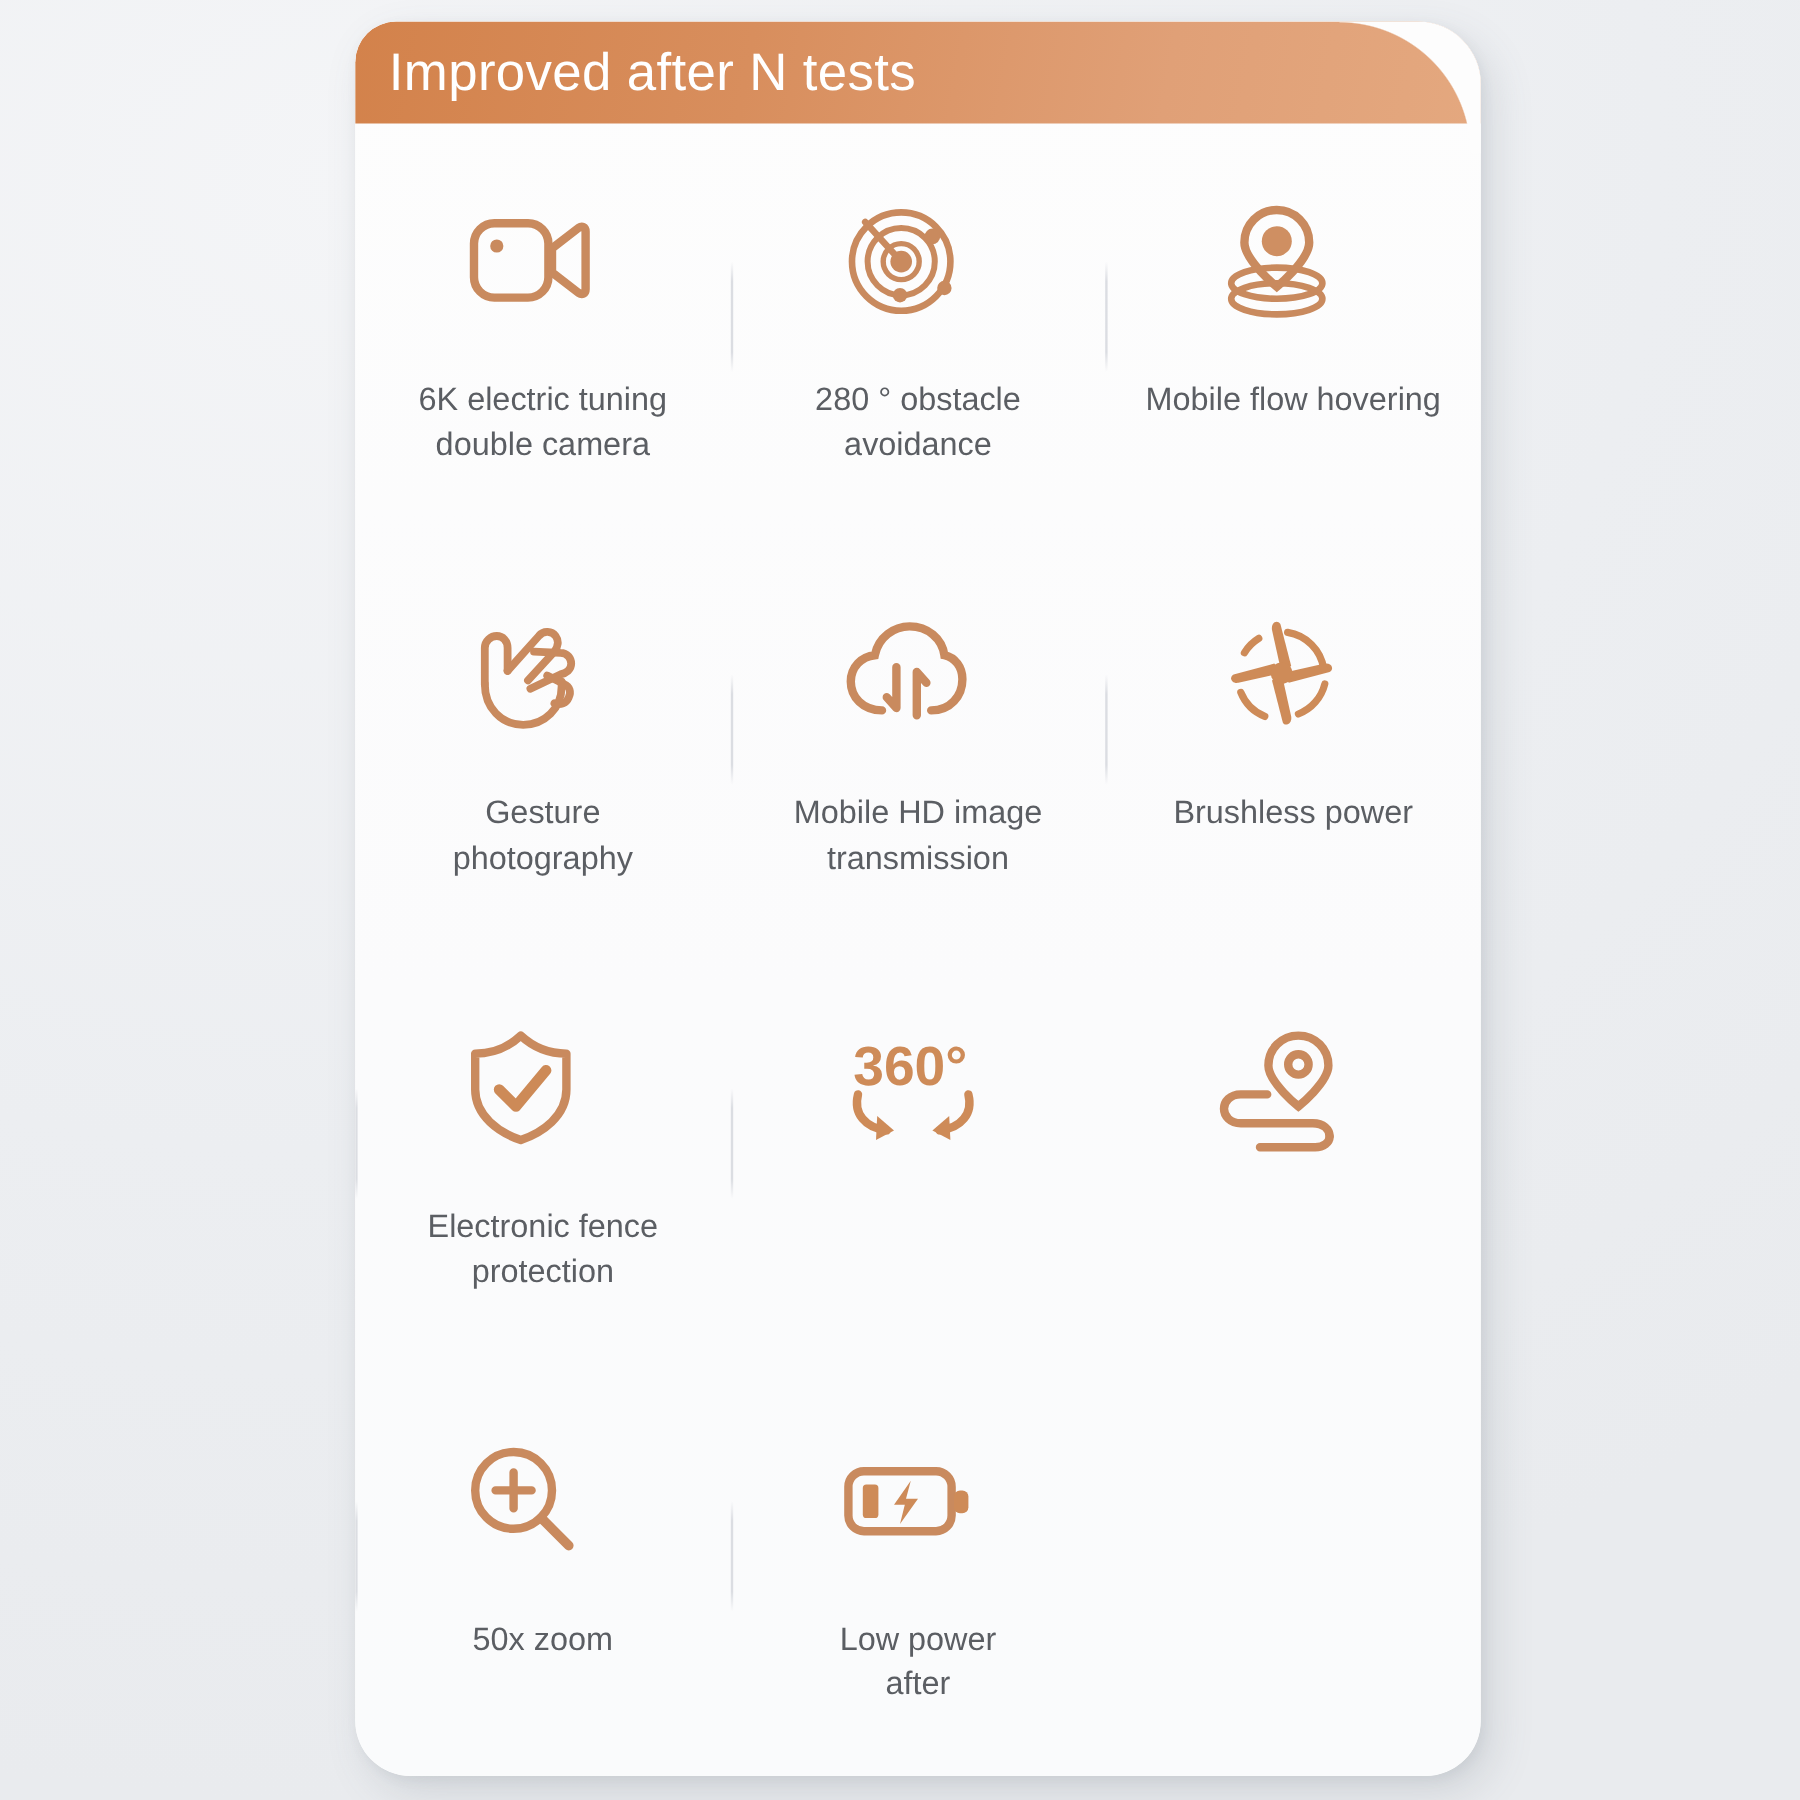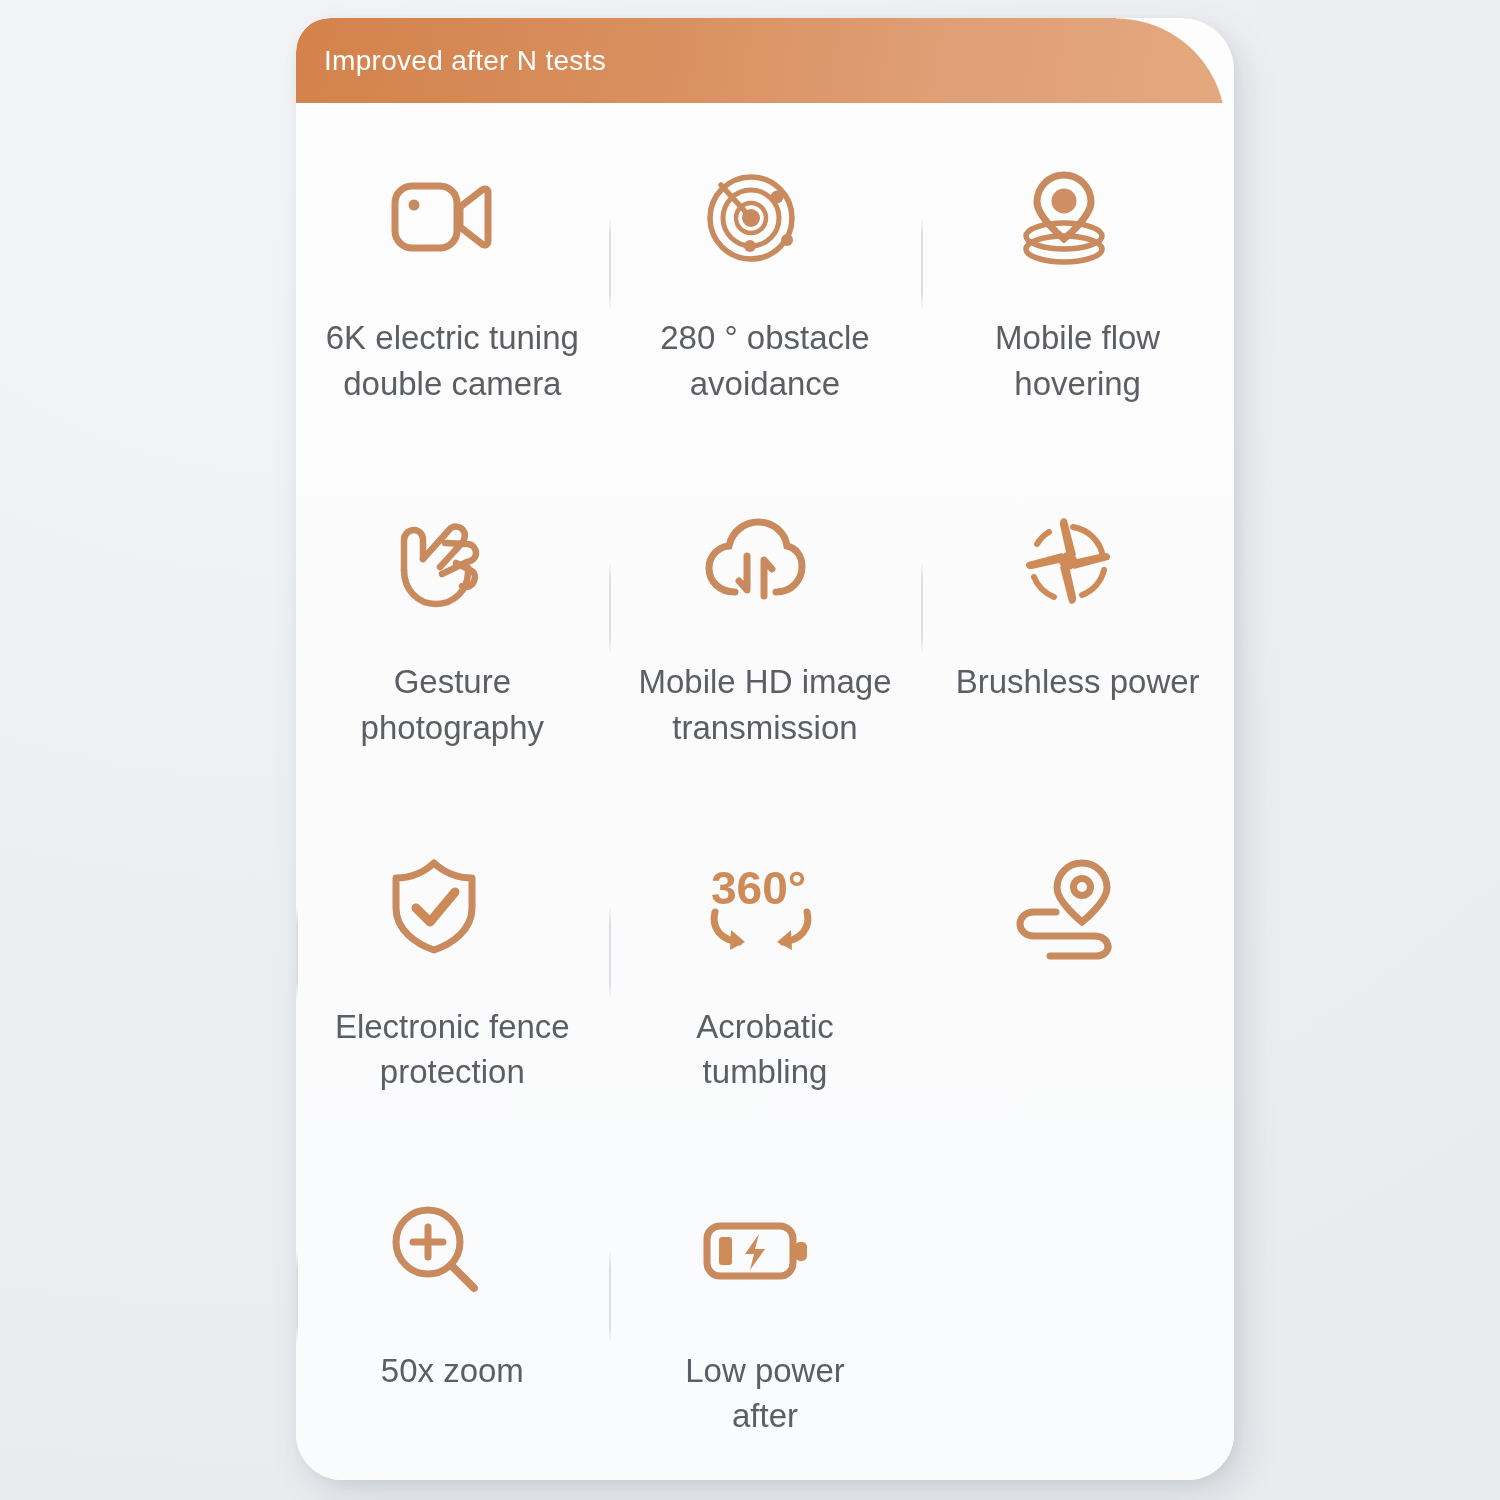--- a/index.html
+++ b/index.html
@@ -74,21 +74,21 @@
     border-top-right-radius: 52px;
     -webkit-mask-image: radial-gradient(110px 110px at 0% 100%, transparent 0 99%, #000 100%);
     mask-image: radial-gradient(110px 110px at 0% 100%, transparent 0 99%, #000 100%);
   }
   .banner-title {
     position: absolute;
     left: 28px;
     top: 50%;
     transform: translateY(-50%);
     color: #ffffff;
-    font-size: 28px;
+    font-size: 44px;
     letter-spacing: 0.3px;
     font-weight: 400;
     white-space: nowrap;
   }
 
   
   .grid {
     position: absolute;
     left: 0;
     top: 85px;
@@ -131,21 +131,21 @@
     display: flex;
     align-items: center;
   }
   .icon-wrap svg { display: block; overflow: visible; }
 
   .label {
     margin-top: 42px;
     width: 260px;
     text-align: center;
     color: #5b5e63;
-    font-size: 33px;
+    font-size: 27px;
     line-height: 1.38;
     font-weight: 400;
     white-space: pre-line;
   }
 </style>
 </head>
 <body>
 
 <div class="stage">
   <div class="bg-wash"></div>
@@ -262,22 +262,20 @@
         <div class="cell div-left">
           <div class="icon-wrap">
             <svg width="116" height="92" viewBox="0 0 116 92" fill="none">
               <text x="8" y="44" font-family="Liberation Sans, sans-serif" font-size="46" font-weight="bold" fill="#ce8b58">360°</text>
               <path d="M12 52 C8 68 18 80 36 82" stroke="#ce8b58" stroke-width="7" stroke-linecap="round" fill="none"></path>
               <path d="M28 70 L42 82 L27 90 Z" fill="#ce8b58"></path>
               <path d="M104 52 C108 68 98 80 80 82" stroke="#ce8b58" stroke-width="7" stroke-linecap="round" fill="none"></path>
               <path d="M88 70 L74 82 L89 90 Z" fill="#ce8b58"></path>
             </svg>
           </div>
-          <div class="label">Acrobatic
-tumbling</div>
         </div>
 
         <div class="cell">
           <div class="icon-wrap">
             <svg width="104" height="92" viewBox="0 0 104 92" fill="none">
               <path d="M66 3 C80 3 91 14 91 28 C91 42 66 62 66 62 C66 62 41 42 41 28 C41 14 52 3 66 3 Z" stroke="#c98a5e" stroke-width="7" fill="none"></path>
               <circle cx="66" cy="27" r="8.5" stroke="#c98a5e" stroke-width="7" fill="none"></circle>
               <path d="M40 52 L18 52 C9 52 4 58 4 64 C4 70 9 76 18 76 L78 76 C87 76 92 81 92 87" stroke="#c98a5e" stroke-width="7" stroke-linecap="round" fill="none"></path>
               <path d="M92 87 C92 92 87 96 80 96 L34 96" stroke="#c98a5e" stroke-width="7" stroke-linecap="round" fill="none"></path>
             </svg>

